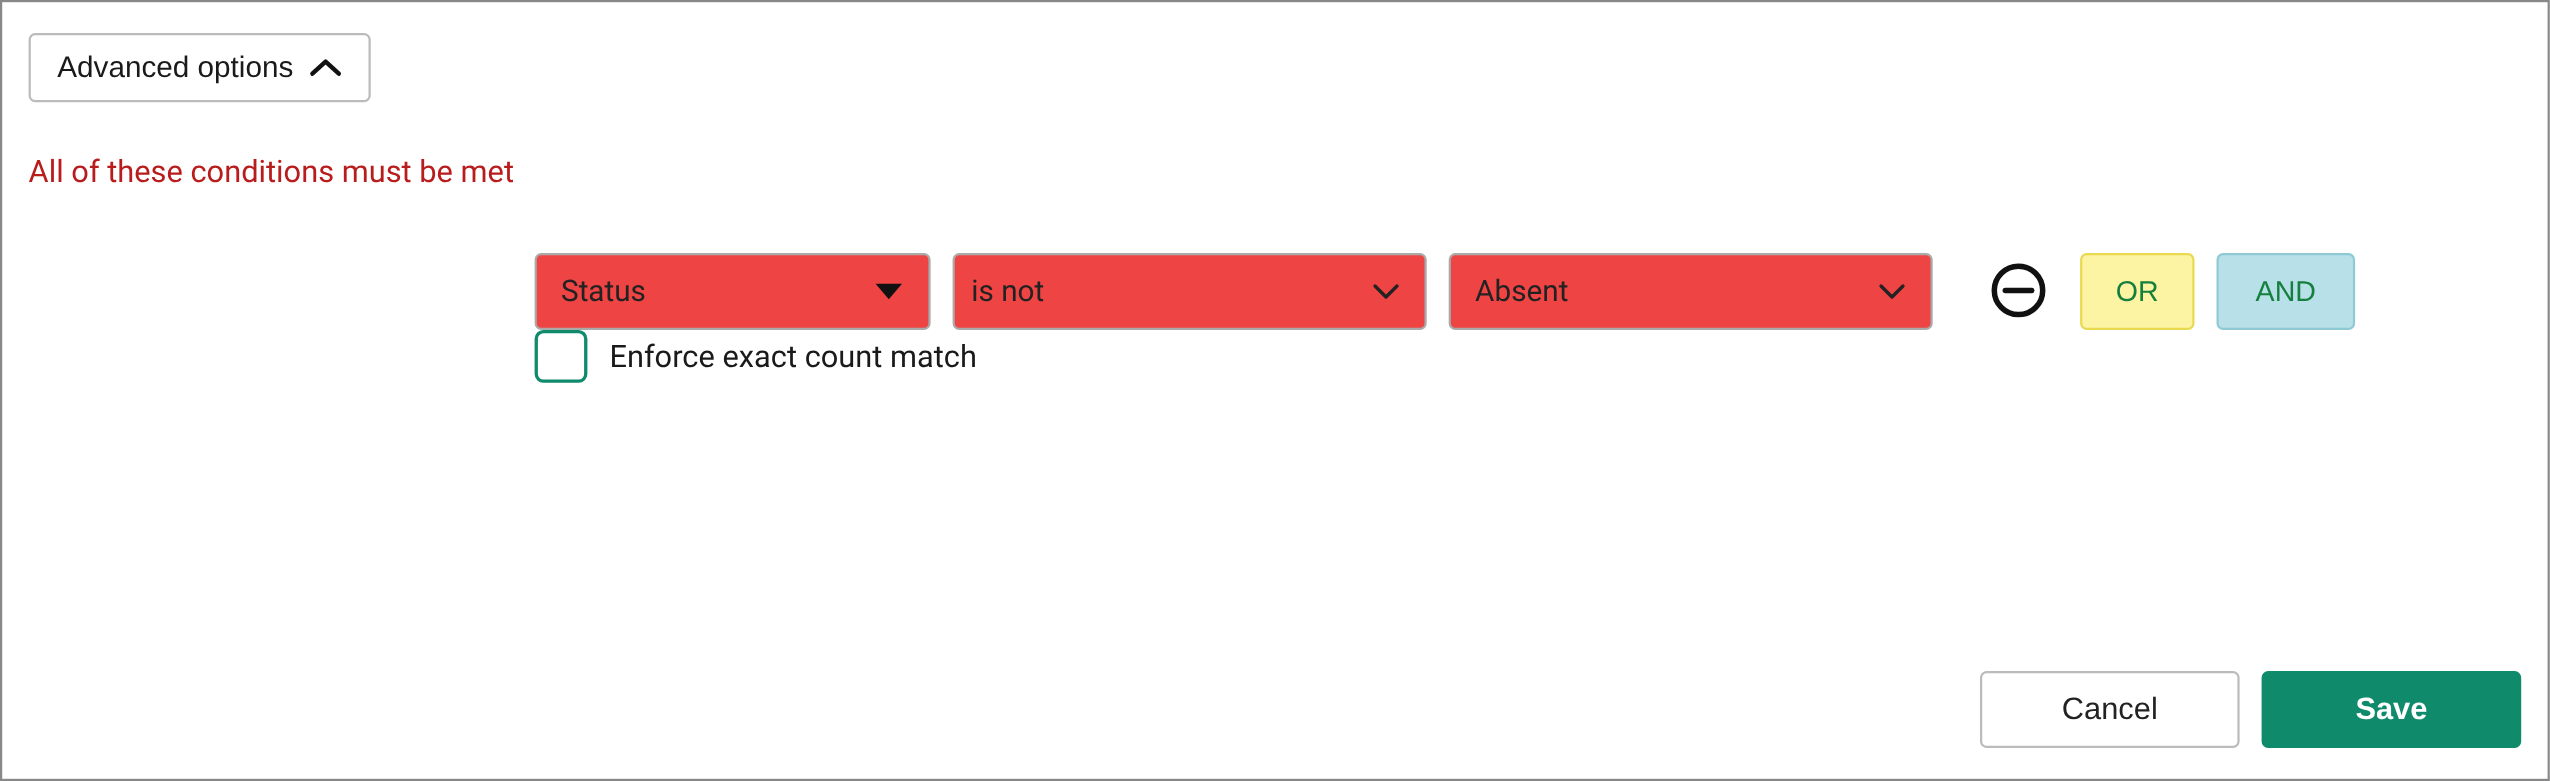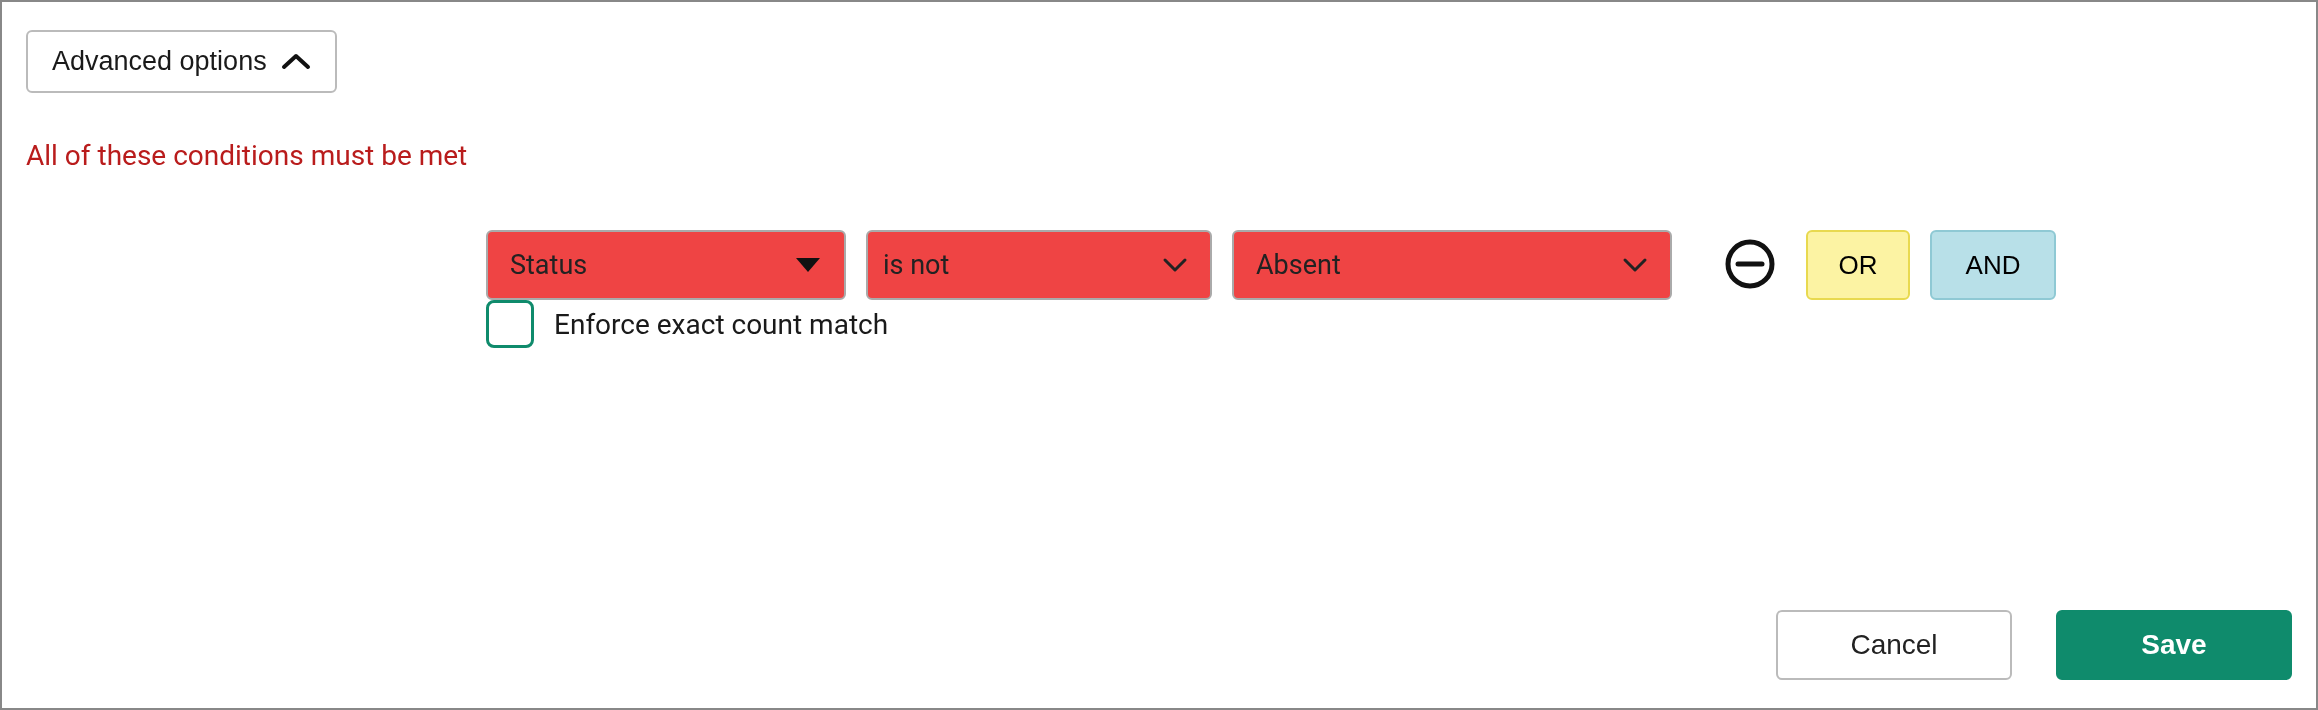--- a/index.html
+++ b/index.html
@@ -58,21 +58,21 @@
       font-size: 27px;
       color: #222;
       cursor: pointer;
       padding: 0 22px;
       height: 70px;
     }
     .select-field {
       width: 360px;
     }
     .select-operator {
-      width: 346px;
+      width: 431px;
       padding-left: 15px;
     }
     .select-value {
       width: 440px;
     }
     .select-like .caret-solid {
       display: inline-flex;
     }
     .select-like .caret-outline {
       display: inline-flex;
@@ -89,21 +89,21 @@
       margin-left: 30px;
       margin-right: 8px;
     }
     .logic-btn {
       display: inline-flex;
       align-items: center;
       justify-content: center;
       height: 70px;
       border-radius: 6px;
       font-size: 26px;
-      color: #000000;
+      color: #15803d;
       cursor: pointer;
     }
     .or-btn {
       width: 104px;
       background: #fcf3a3;
       border: 2px solid #e8d94f;
     }
     .and-btn {
       width: 126px;
       background: #b8e0e8;
@@ -136,21 +136,20 @@
     }
     .btn {
       display: inline-flex;
       align-items: center;
       justify-content: center;
       height: 70px;
       border-radius: 6px;
       font-size: 28px;
       cursor: pointer;
       padding: 0 36px;
-      margin-left: 24px;
     }
     .btn-cancel {
       width: 236px;
       background: #fff;
       border: 2px solid #bbb;
       color: #222;
     }
     .btn-save {
       width: 236px;
       background: #0f8b6c;

